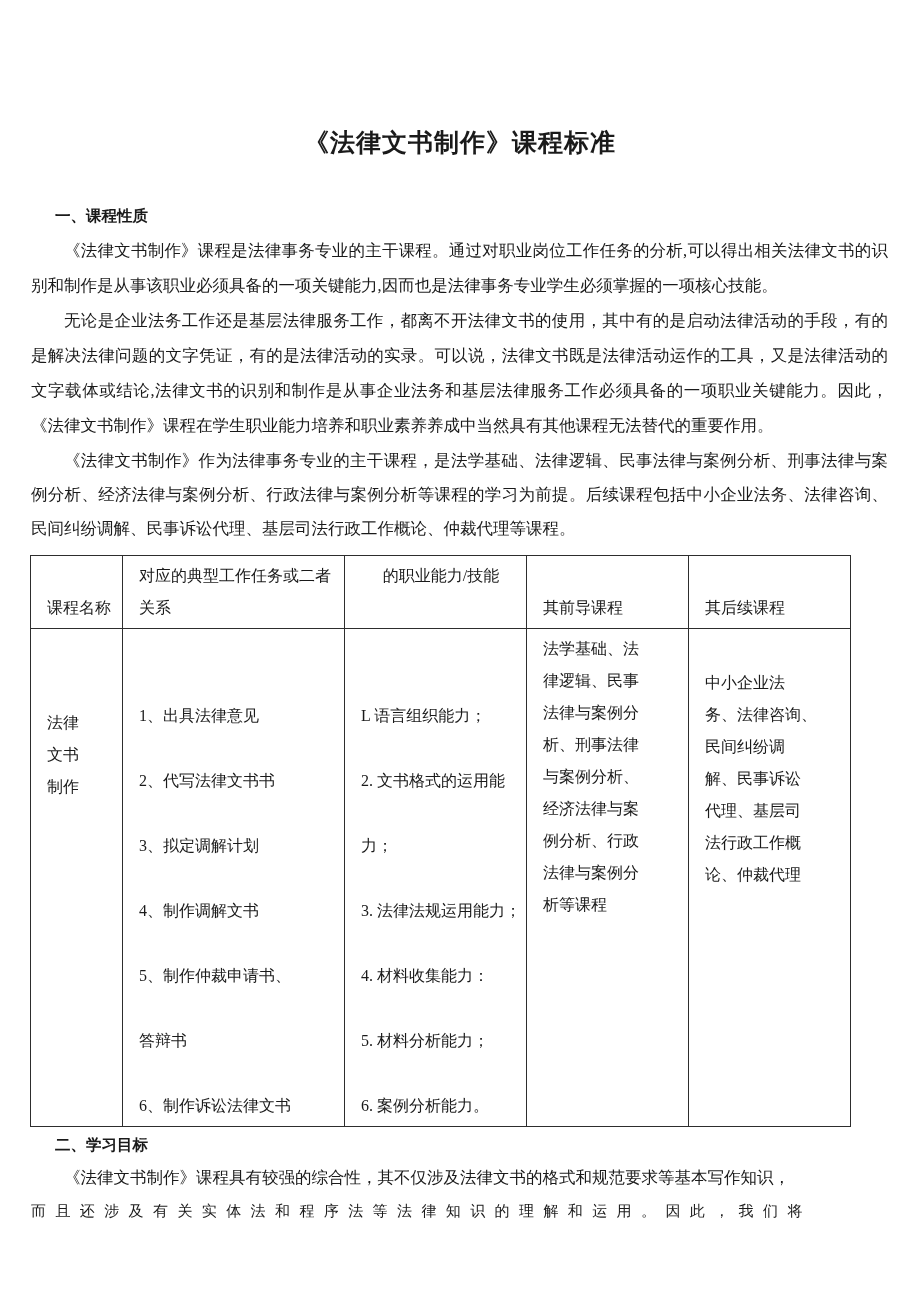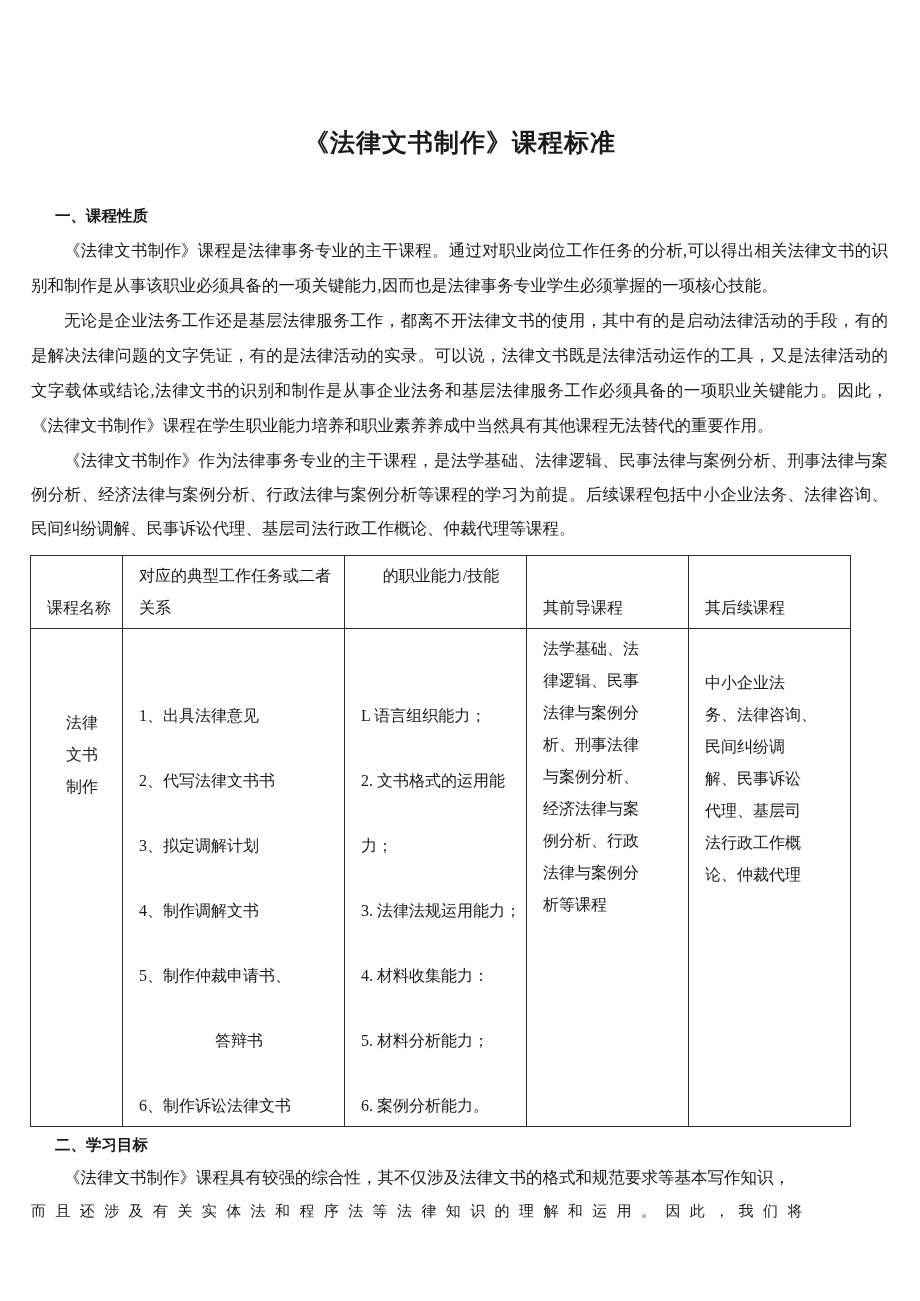--- a/index.html
+++ b/index.html
@@ -107,27 +107,26 @@
   }
   .cell-lines span {
     display: block;
   }
   .body-row td {
     padding-top: 16px;
     padding-bottom: 14px;
   }
   .col1-stack {
     padding-top: 74px;
-    text-align: center;
   }
   .col1-stack span { display: block; line-height: 2.0; }
   .list-col span { display: block; line-height: 2.0; margin-top: 33px; }
   .list-col.pad-top { padding-top: 34px; }
   .flow-col { line-height: 2.0; }
-  .gap-before { margin-top: 16px; text-align: center; }
+  .gap-before { margin-top: 16px; }
 </style>
 </head>
 <body>
 
 <div class="page">
 
   <h1 class="doc-title">《法律文书制作》课程标准</h1>
 
   <div class="section-heading heading-one">一、课程性质</div>
 

